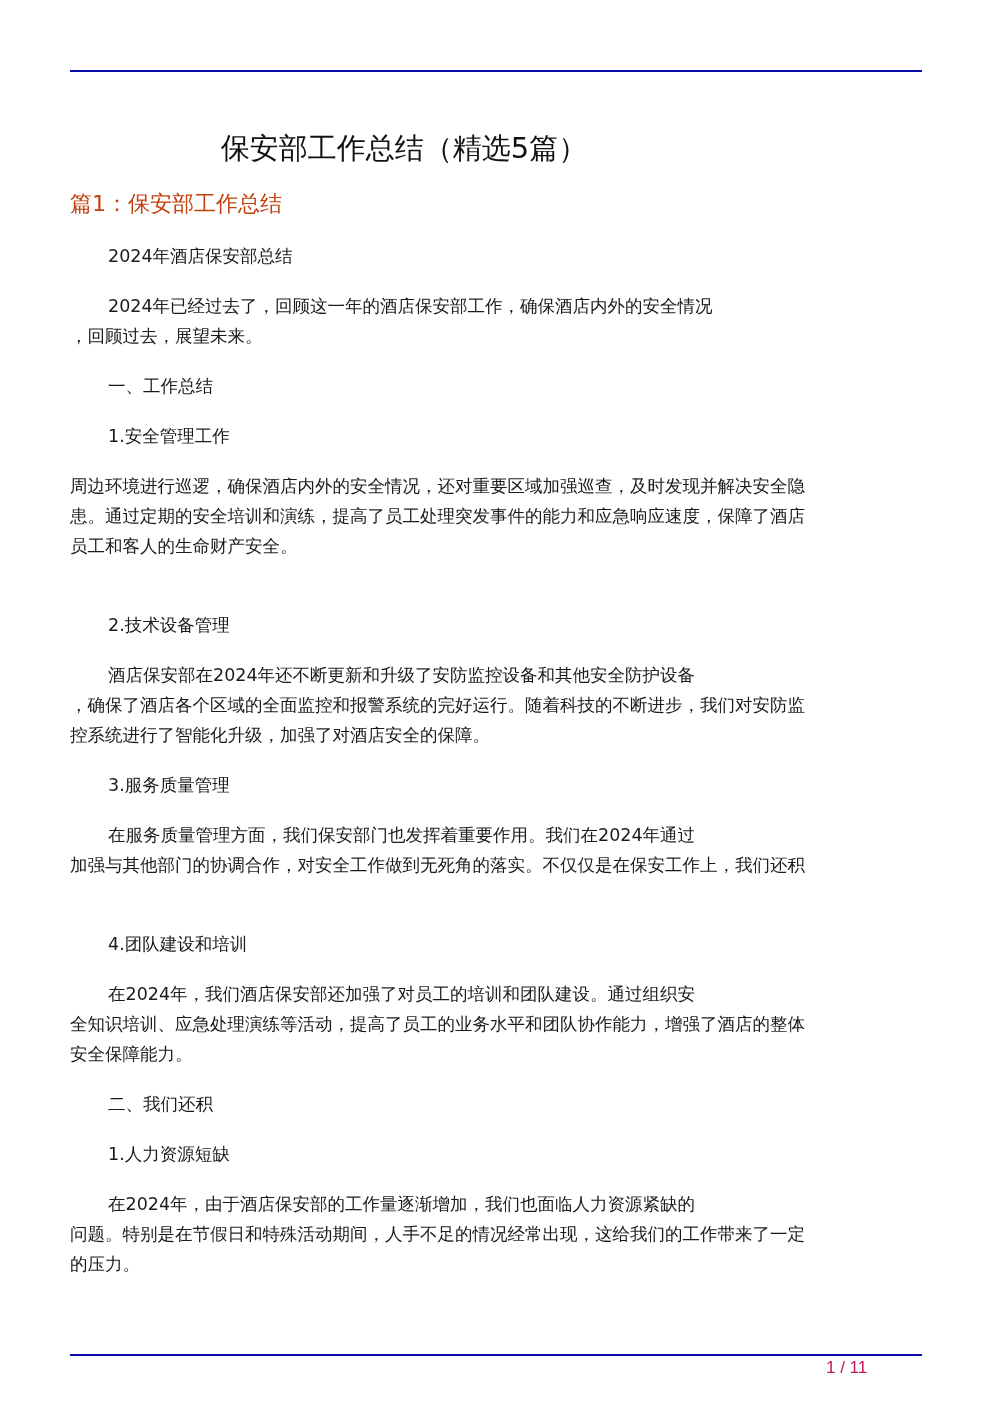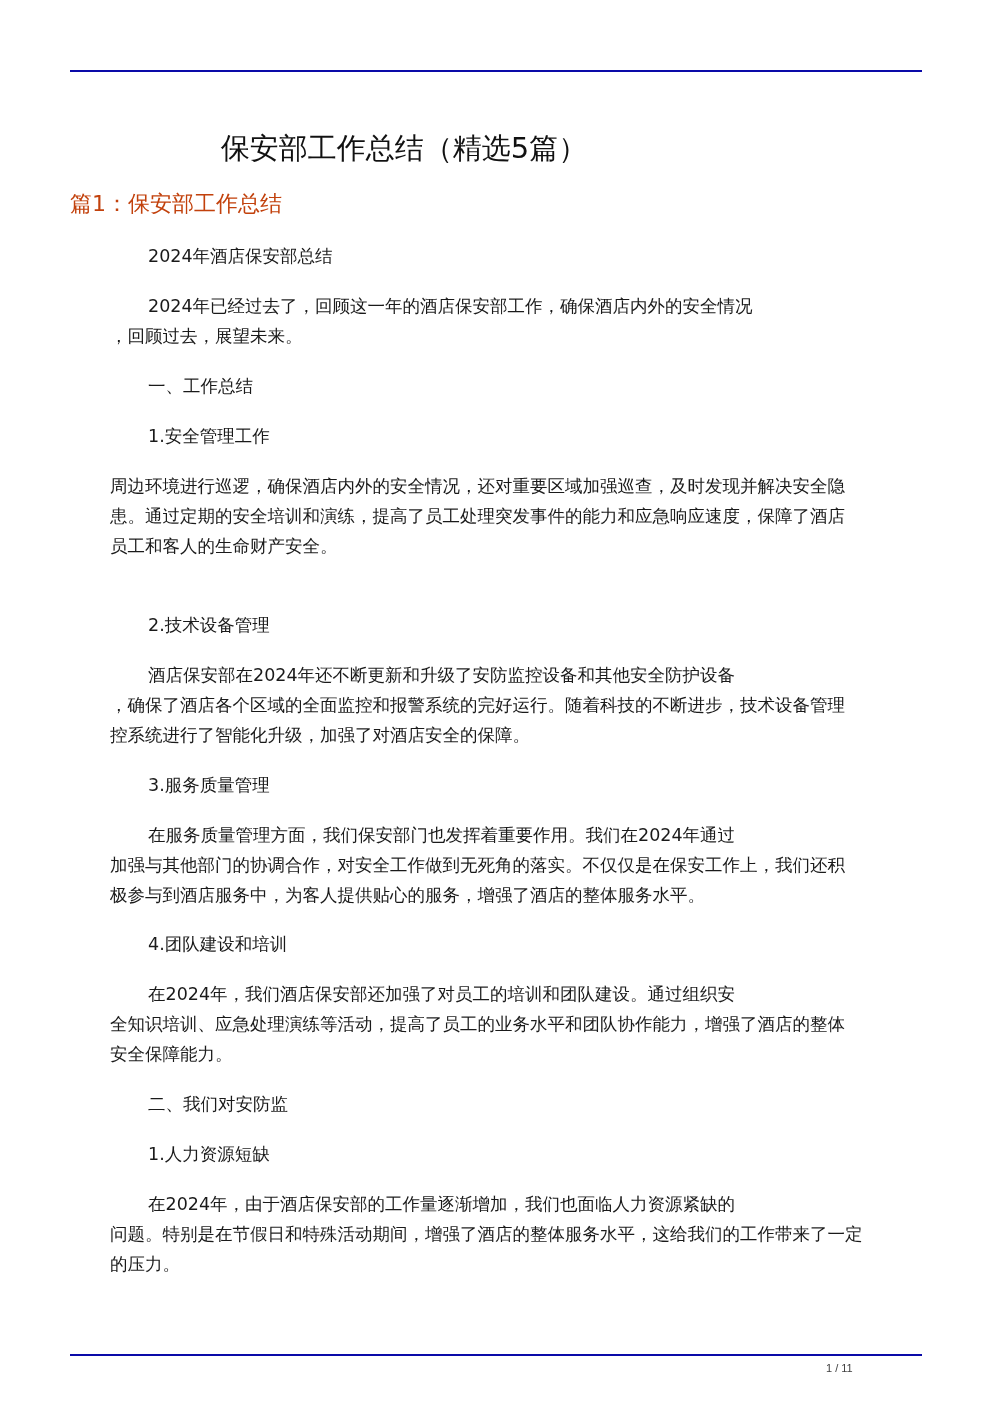--- a/index.html
+++ b/index.html
@@ -54,31 +54,30 @@
     .p {
       position: absolute;
       left: 0;
       width: 842px;
       margin: 0;
     }
     .line {
       display: block;
       white-space: nowrap;
       height: 30px;
-      margin-left: 40px;
     }
     .indent { padding-left: 38px; }
     .page-number {
       position: absolute;
       top: 1357px;
       left: 826px;
       font-family: "Liberation Sans", sans-serif;
-      font-size: 11px;
+      font-size: 17px;
       line-height: 22px;
-      color: #404040;
+      color: #be185d;
     }
   </style>
 </head>
 <body>
 
 <div class="rule rule-top"></div>
 
 <div class="doc-title">保安部工作总结（精选5篇）</div>
 
 <div class="section-heading">篇1：保安部工作总结</div>
@@ -107,54 +106,53 @@
     <span class="line">患。通过定期的安全培训和演练，提高了员工处理突发事件的能力和应急响应速度，保障了酒店</span>
     <span class="line">员工和客人的生命财产安全。</span>
   </div>
 
   <div class="p" style="top:610px;">
     <span class="line indent">2.技术设备管理</span>
   </div>
 
   <div class="p" style="top:660px;">
     <span class="line indent">酒店保安部在2024年还不断更新和升级了安防监控设备和其他安全防护设备</span>
-    <span class="line">，确保了酒店各个区域的全面监控和报警系统的完好运行。随着科技的不断进步，技术设备管理</span>
+    <span class="line">，确保了酒店各个区域的全面监控和报警系统的完好运行。随着科技的不断进步，我们对安防监</span>
     <span class="line">控系统进行了智能化升级，加强了对酒店安全的保障。</span>
   </div>
 
   <div class="p" style="top:770px;">
     <span class="line indent">3.服务质量管理</span>
   </div>
 
   <div class="p" style="top:820px;">
     <span class="line indent">在服务质量管理方面，我们保安部门也发挥着重要作用。我们在2024年通过</span>
     <span class="line">加强与其他部门的协调合作，对安全工作做到无死角的落实。不仅仅是在保安工作上，我们还积</span>
-    <span class="line">极参与到酒店服务中，为客人提供贴心的服务，增强了酒店的整体服务水平。</span>
   </div>
 
   <div class="p" style="top:929px;">
     <span class="line indent">4.团队建设和培训</span>
   </div>
 
   <div class="p" style="top:979px;">
     <span class="line indent">在2024年，我们酒店保安部还加强了对员工的培训和团队建设。通过组织安</span>
     <span class="line">全知识培训、应急处理演练等活动，提高了员工的业务水平和团队协作能力，增强了酒店的整体</span>
     <span class="line">安全保障能力。</span>
   </div>
 
   <div class="p" style="top:1089px;">
-    <span class="line indent">二、我们对安防监</span>
+    <span class="line indent">二、我们还积</span>
   </div>
 
   <div class="p" style="top:1139px;">
     <span class="line indent">1.人力资源短缺</span>
   </div>
 
   <div class="p" style="top:1189px;">
     <span class="line indent">在2024年，由于酒店保安部的工作量逐渐增加，我们也面临人力资源紧缺的</span>
-    <span class="line">问题。特别是在节假日和特殊活动期间，增强了酒店的整体服务水平，这给我们的工作带来了一定</span>
+    <span class="line">问题。特别是在节假日和特殊活动期间，人手不足的情况经常出现，这给我们的工作带来了一定</span>
     <span class="line">的压力。</span>
   </div>
 </div>
 
 <div class="rule rule-bottom"></div>
 
 <div class="page-number">1 / 11</div>
 
 </body></html>

